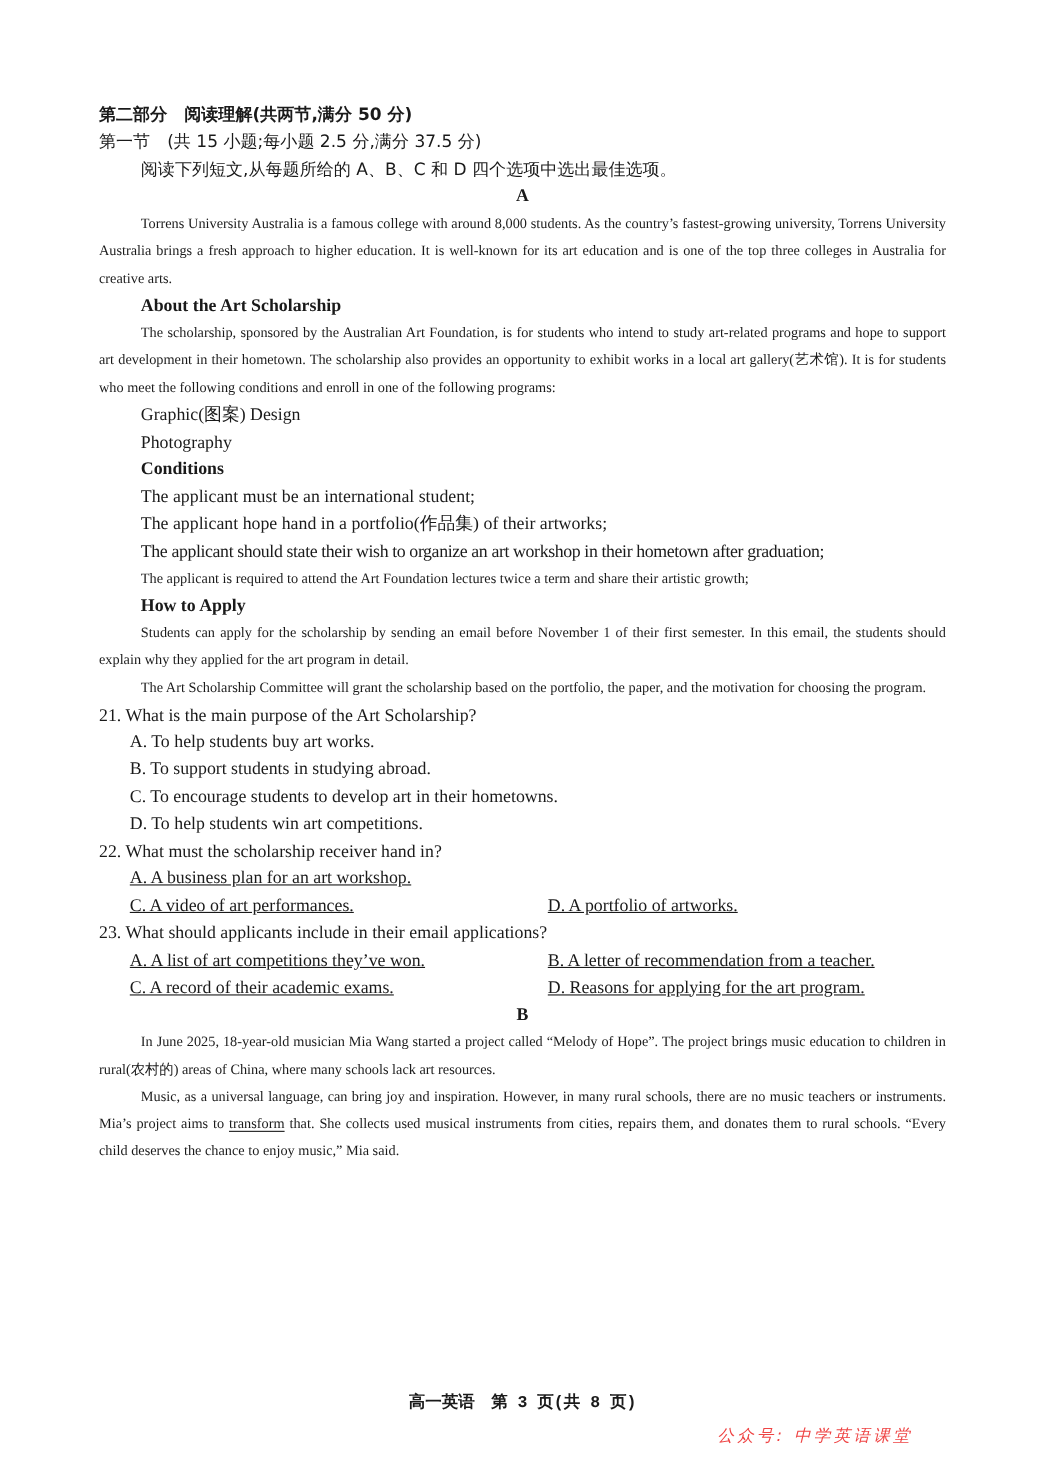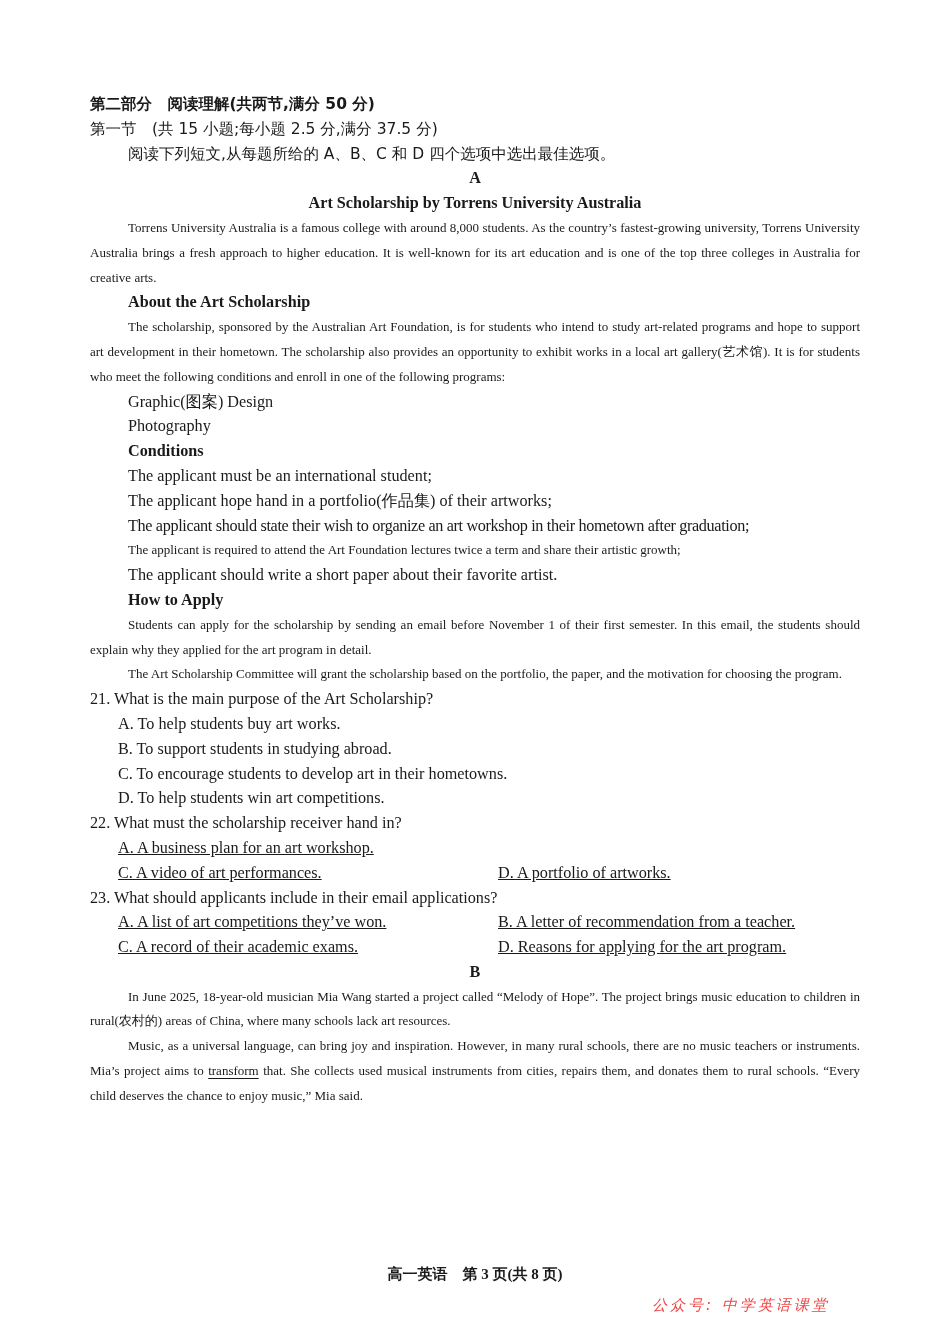--- a/index.html
+++ b/index.html
@@ -12,48 +12,46 @@
   .line { font-size: 16.2px; line-height: 24.8px; white-space: nowrap; }
   .bold { font-weight: bold; }
   .ind { padding-left: 38px; }
   .opt-ind { padding-left: 28px; }
   .center { text-align: center; }
   .para { font-size: 13px; line-height: 24.8px; text-align: justify; text-indent: 38px; margin: 0; }
   .two-col { display: flex; text-decoration: underline; }
   .two-col > span { display: inline-block; }
   .two-col > span:first-child { width: 380px; padding-left: 28px; }
   .u { text-decoration: underline; text-underline-offset: 3px; }
-  .footer { position: absolute; top: 1265px; left: 0; width: 950px; text-align: center; font-size: 15px; font-weight: bold; font-family: Liberation Serif, serif; }
+  .footer { position: absolute; top: 1265px; left: 0; width: 950px; text-align: center; font-size: 15px; font-weight: bold; font-family: Liberation Mono, monospace; }
   .watermark { position: absolute; top: 1296px; left: 652px; font-size: 15px; color: #ef4444; font-family: "DejaVu Sans", sans-serif; letter-spacing: 3px; font-style: italic; }
   .cn-head { font-family: "DejaVu Sans", sans-serif; font-size: 15.5px; }
 </style>
 </head>
 <body>
 
 <div class="page">
   <div class="line bold cn-head">第二部分　阅读理解(共两节,满分 50 分)</div>
   <div class="line cn-head">第一节　(共 15 小题;每小题 2.5 分,满分 37.5 分)</div>
   <div class="line ind cn-head">阅读下列短文,从每题所给的 A、B、C 和 D 四个选项中选出最佳选项。</div>
 
   <div class="line bold center">A</div>
-  <div class="line bold center">Art Scholarship by Torrens University Australia</div>
   <p class="para">Torrens University Australia is a famous college with around 8,000 students. As the country’s fastest-growing university, Torrens University Australia brings a fresh approach to higher education. It is well-known for its art education and is one of the top three colleges in Australia for creative arts.</p>
 
   <div class="line bold ind">About the Art Scholarship</div>
   <p class="para">The scholarship, sponsored by the Australian Art Foundation, is for students who intend to study art-related programs and hope to support art development in their hometown. The scholarship also provides an opportunity to exhibit works in a local art gallery(艺术馆). It is for students who meet the following conditions and enroll in one of the following programs:</p>
 
   <div class="line ind">Graphic(图案) Design</div>
   <div class="line ind">Photography</div>
 
   <div class="line bold ind">Conditions</div>
   <div class="line ind">The applicant must be an international student;</div>
   <div class="line ind">The applicant hope hand in a portfolio(作品集) of their artworks;</div>
   <div class="line ind" style="letter-spacing:-0.35px">The applicant should state their wish to organize an art workshop in their hometown after graduation;</div>
   <p class="para">The applicant is required to attend the Art Foundation lectures twice a term and share their artistic growth;</p>
-  <div class="line ind">The applicant should write a short paper about their favorite artist.</div>
 
   <div class="line bold ind">How to Apply</div>
   <p class="para">Students can apply for the scholarship by sending an email before November 1 of their first semester. In this email, the students should explain why they applied for the art program in detail.</p>
   <p class="para">The Art Scholarship Committee will grant the scholarship based on the portfolio, the paper, and the motivation for choosing the program.</p>
 
   <div>
     <div class="line">21. What is the main purpose of the Art Scholarship?</div>
     <div class="line opt-ind">A. To help students buy art works.</div>
     <div class="line opt-ind">B. To support students in studying abroad.</div>
     <div class="line opt-ind">C. To encourage students to develop art in their hometowns.</div>

